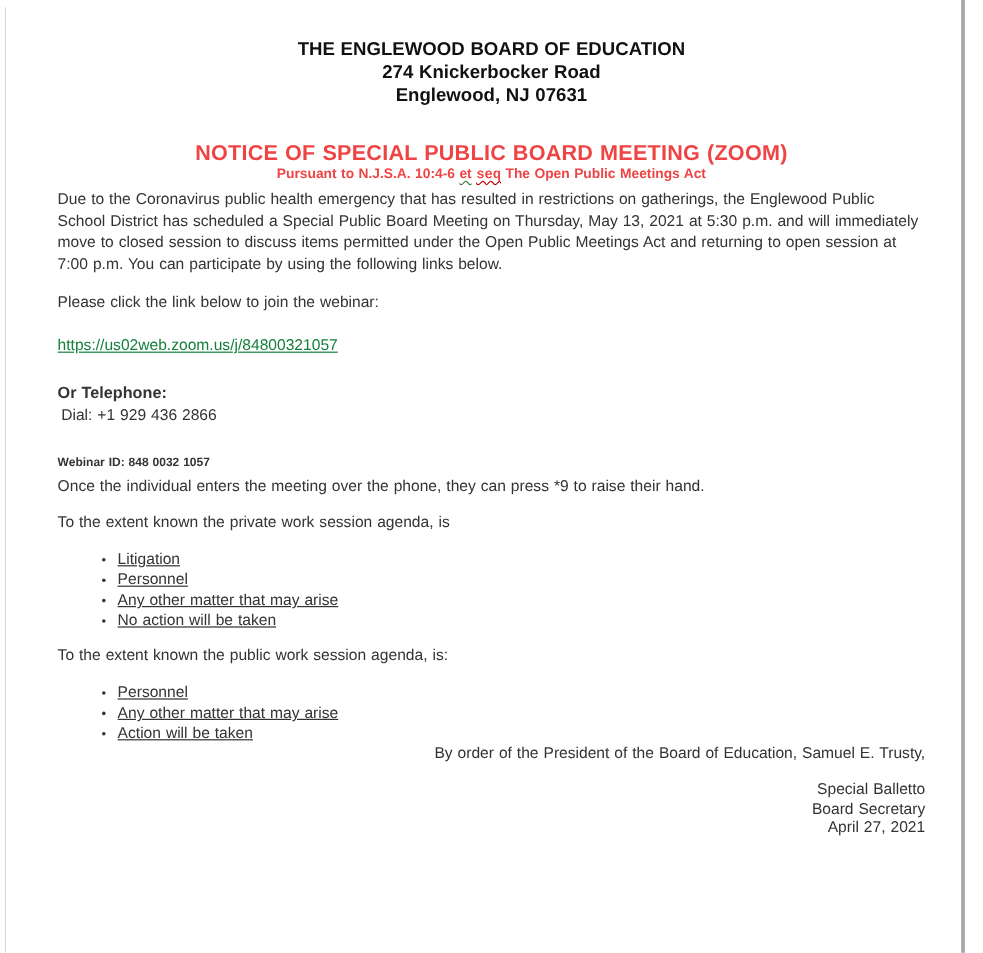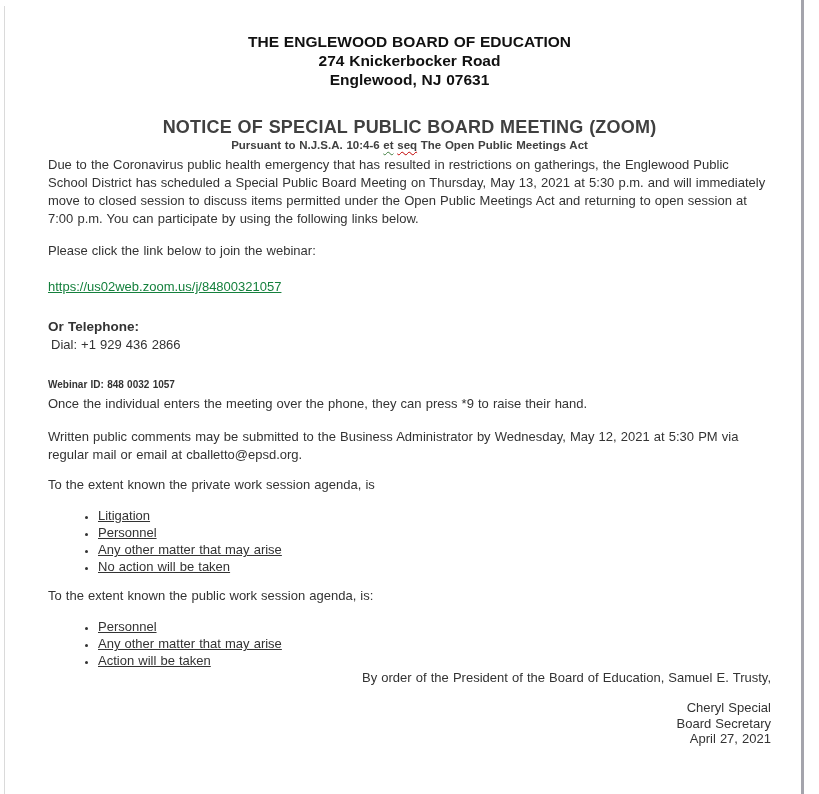--- a/index.html
+++ b/index.html
@@ -25,36 +25,37 @@
     font-size: 13px; line-height: 18px;
     word-spacing: 0.5px;
   }
   .letterhead {
     margin-top: 32px;
     text-align: center;
     font-weight: 700;
     font-size: 15.5px; line-height: 19px;
     color: #111111;
   }
-  .notice-title-block { margin-top: 28px; text-align: center; color: #404040; }
+  .notice-title-block { margin-top: 28px; text-align: center; color: #ef4444; }
   .notice-title { font-weight: 700; font-size: 18px; line-height: 20px; letter-spacing: 0.2px; }
   .notice-subtitle { font-weight: 700; font-size: 11.5px; line-height: 14px; margin-top: 1px; }
   .squiggle-green {
     text-decoration-line: underline;
     text-decoration-style: wavy;
     text-decoration-color: #3f7d3f;
     text-decoration-thickness: 1px;
     text-underline-offset: 2px;
   }
   .squiggle-red {
     text-decoration-line: underline;
     text-decoration-style: wavy;
     text-decoration-color: #c00000;
     text-decoration-thickness: 1px;
     text-underline-offset: 2px;
+    font-family: Liberation Mono, monospace;
   }
   .intro { margin-top: 4px; }
   .join-prompt { margin-top: 14px; }
   .link-line { margin-top: 18px; }
   .link-line a {
     color: #15803d;
   }
   .tel-heading { margin-top: 22px; font-weight: 700; font-size: 13.5px; }
   .tel-dial { padding-left: 3px; }
   .webinar-id { margin-top: 22px; font-weight: 700; font-size: 10px; }
@@ -98,38 +99,37 @@
     <a href="#" title="https://us02web.zoom.us/j/84800321057">https://us02web.zoom.us/j/84800321057</a>
   </div>
 
   <div class="tel-heading">Or Telephone:</div>
   <div class="tel-dial">Dial: +1 929 436 2866</div>
 
   <div class="webinar-id">Webinar ID: 848 0032 1057</div>
 
   <div class="phone-note">Once the individual enters the meeting over the phone, they can press *9 to raise their hand.</div>
 
-  <div class="comments"><span>Written public comments may be submitted to the Business Administrator by Wednesday, May 12, 2021 at 5:30 PM via regular mail or email at </span><span>cballetto@epsd.org</span><span>.</span></div>
 
   <div class="agenda-heading">To the extent known the private work session agenda, is</div>
   <ul class="agenda">
     <li>Litigation</li>
     <li>Personnel</li>
     <li>Any other matter that may arise</li>
     <li>No action will be taken</li>
   </ul>
 
   <div class="agenda-heading">To the extent known the public work session agenda, is:</div>
   <ul class="agenda">
     <li>Personnel</li>
     <li>Any other matter that may arise</li>
     <li>Action will be taken</li>
   </ul>
 
   <div class="by-order">By order of the President of the Board of Education, Samuel E. Trusty,</div>
 
   <div class="sig-block">
-    <div>Cheryl Special</div>
+    <div>Special Balletto</div>
     <div>Board Secretary</div>
     <div>April 27, 2021</div>
   </div>
 
 </div>
 
 </body></html>

